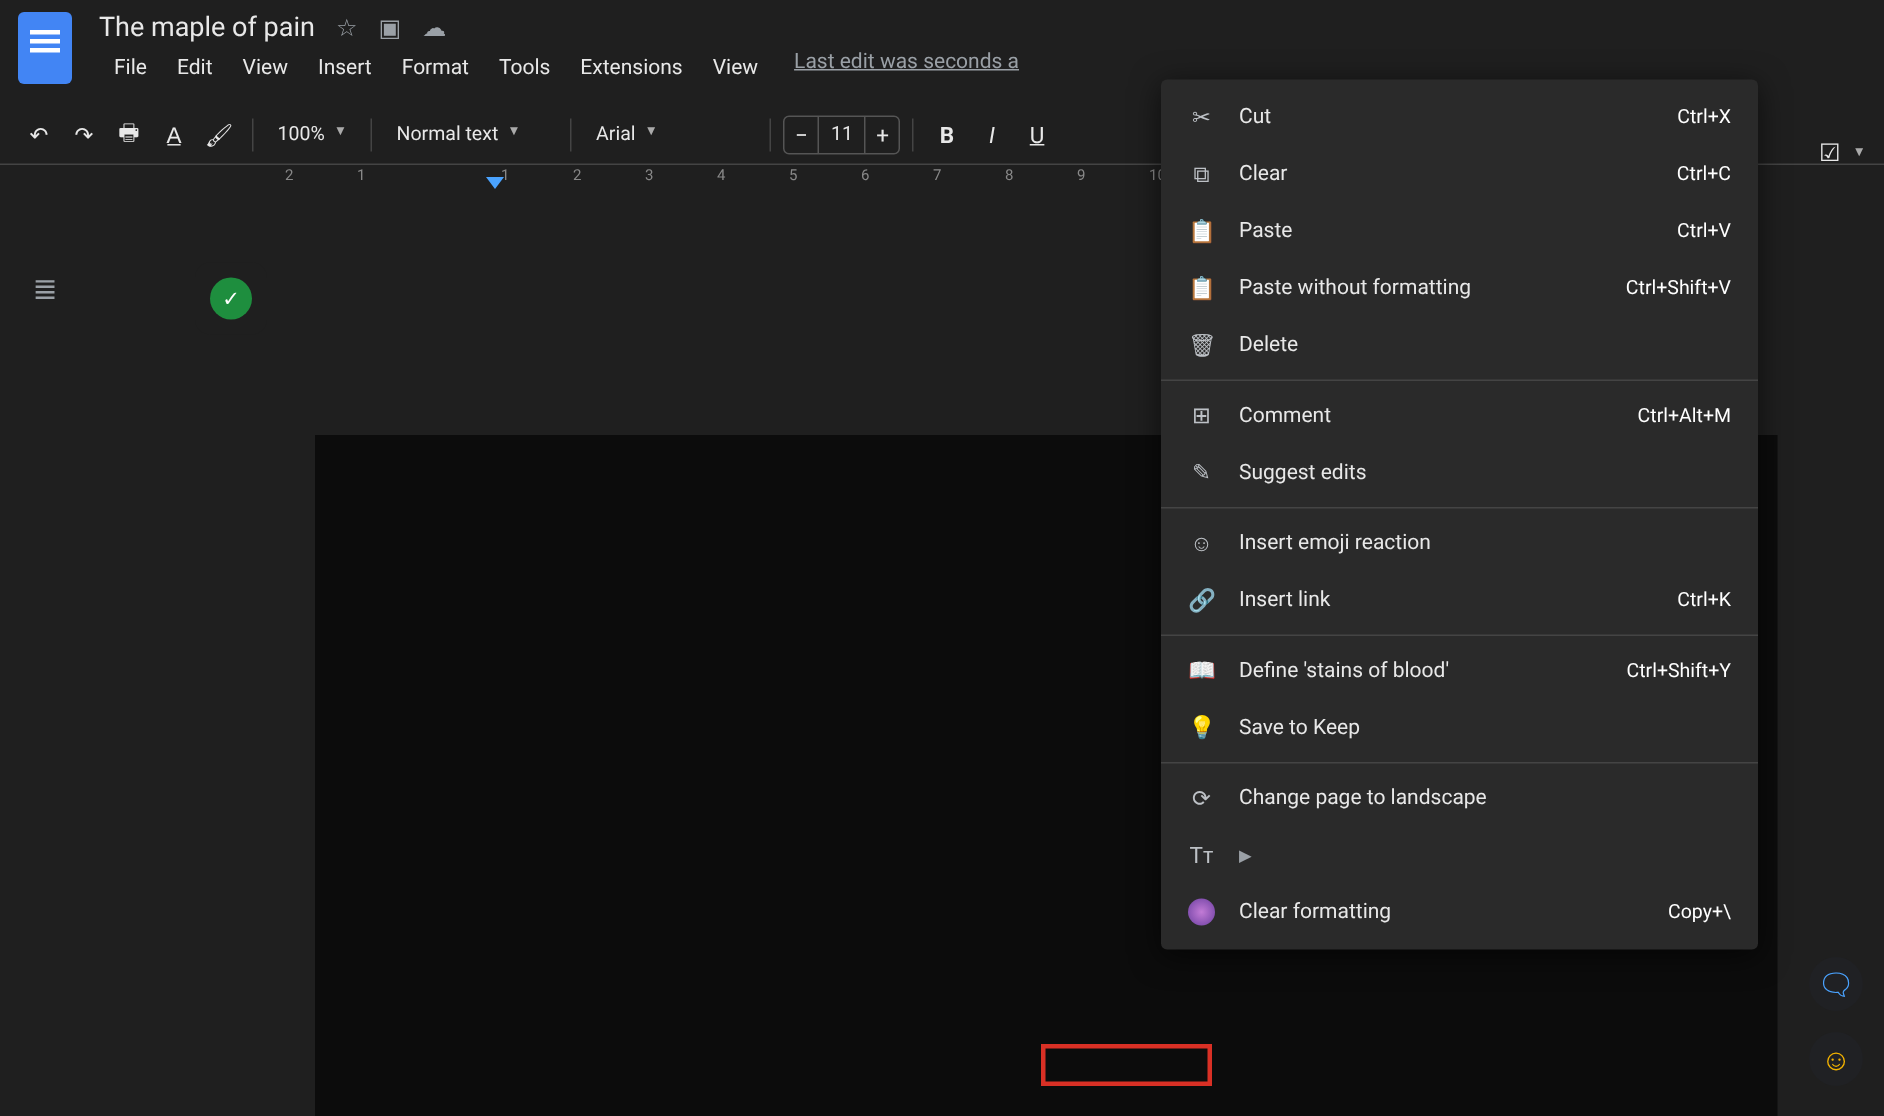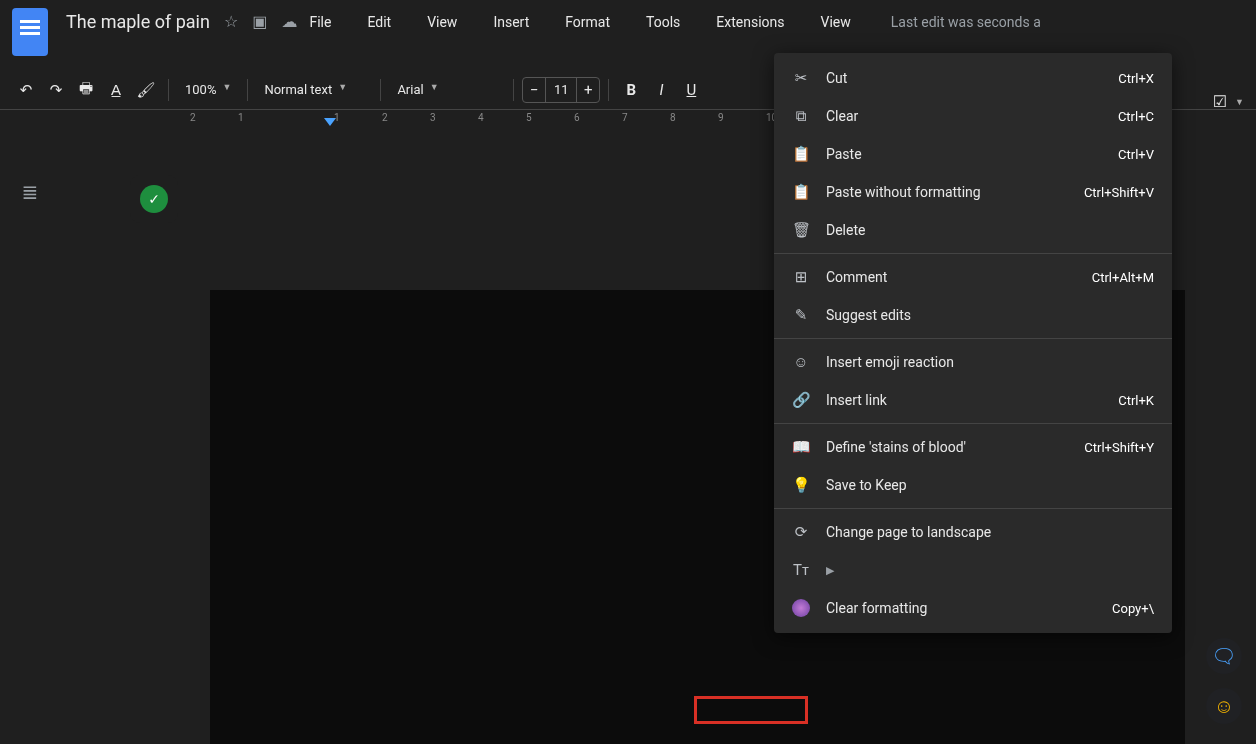--- a/index.html
+++ b/index.html
@@ -1,25 +1,25 @@
 <!DOCTYPE html>
 <html><head>
 <meta charset="utf-8">
 <style>
   html,body{margin:0;padding:0;height:100%;width:100%;background:#1f1f1f;color:#e8e8e8;font-family:"Google Sans",Roboto,Arial,sans-serif;font-size:14px;overflow:hidden;}
   .titlebar{display:flex;align-items:flex-start;padding:8px 12px 0 12px;height:70px;box-sizing:border-box;}
   .docs-logo{width:36px;height:48px;background:#4285f4;border-radius:4px;position:relative;margin-right:18px;flex-shrink:0;}
   .docs-logo::before{content:"";position:absolute;left:8px;top:12px;width:20px;height:3px;background:#fff;box-shadow:0 6px 0 #fff,0 12px 0 #fff;}
-  .title-col{display:flex;flex-direction:row;gap:2px;}
+  .title-col{display:flex;flex-direction:column;gap:2px;}
   .title-row{display:flex;align-items:center;gap:14px;}
   .doc-title{font-size:18px;color:#e8e8e8;}
   .title-icon{color:#9aa0a6;font-size:16px;}
-  .menubar{display:flex;gap:16px;align-items:center;margin-top:2px;}
+  .menubar{display:flex;gap:0;margin-top:2px;}
   .menu-item{padding:4px 10px;color:#e8e8e8;font-size:14px;border-radius:4px;}
-  .last-edit{color:#9aa0a6;margin-left:14px;font-size:14px;}
+  .last-edit{color:#9aa0a6;text-decoration:underline;margin-left:14px;font-size:14px;}
   .toolbar{display:flex;align-items:center;gap:2px;padding:6px 12px;height:40px;box-sizing:border-box;border-bottom:1px solid #444;}
   .tool-btn{width:28px;height:28px;display:flex;align-items:center;justify-content:center;color:#e8e8e8;font-size:15px;border-radius:4px;}
   .tool-sep{width:1px;height:22px;background:#444;margin:0 6px;}
   .tool-text{padding:0 8px;color:#e8e8e8;font-size:13px;display:flex;align-items:flex-start;gap:6px;}
   .caret{font-size:9px;color:#aaa;}
   .fontsize-box{display:flex;align-items:center;border:1px solid #555;border-radius:4px;height:24px;}
   .fontsize-box .pm{width:22px;text-align:center;font-size:15px;}
   .fontsize-box .num{width:30px;text-align:center;font-size:13px;border-left:1px solid #555;border-right:1px solid #555;height:100%;display:flex;align-items:center;justify-content:center;}
   .ruler{height:20px;position:relative;background:#1f1f1f;margin-left:190px;margin-right:30px;color:#888;font-size:10px;}
   .ruler .rtick{position:absolute;top:2px;}

